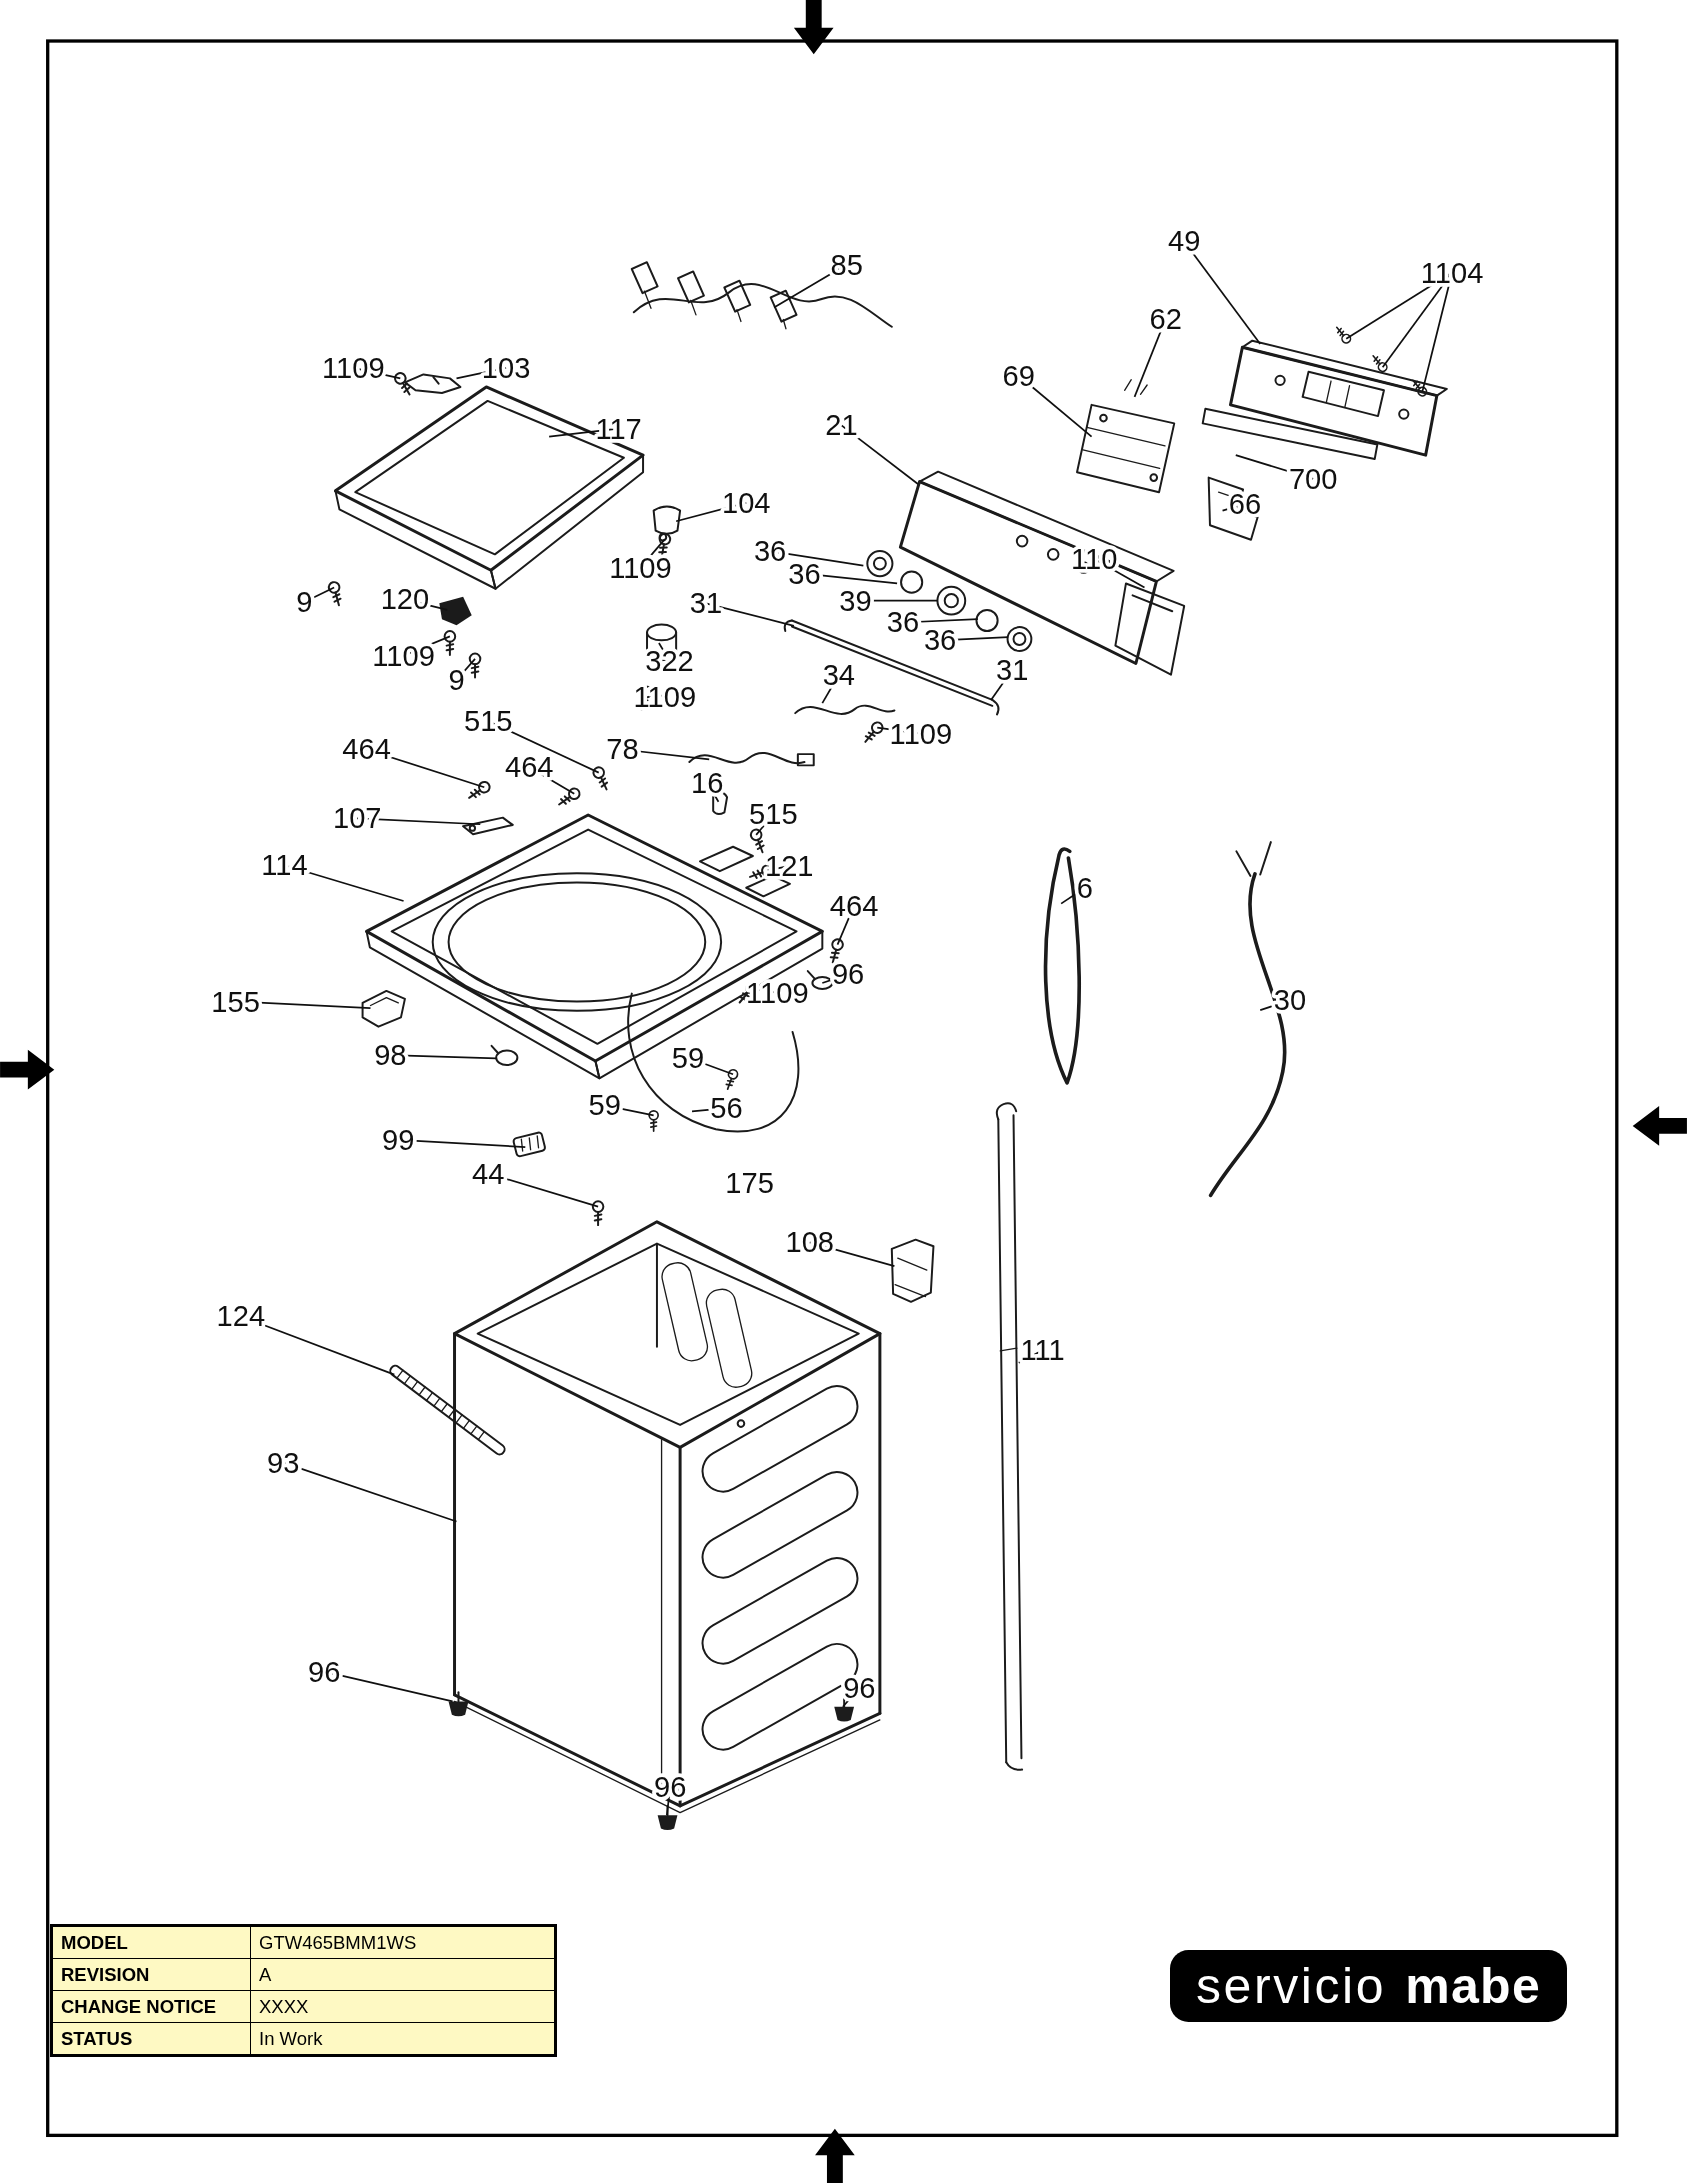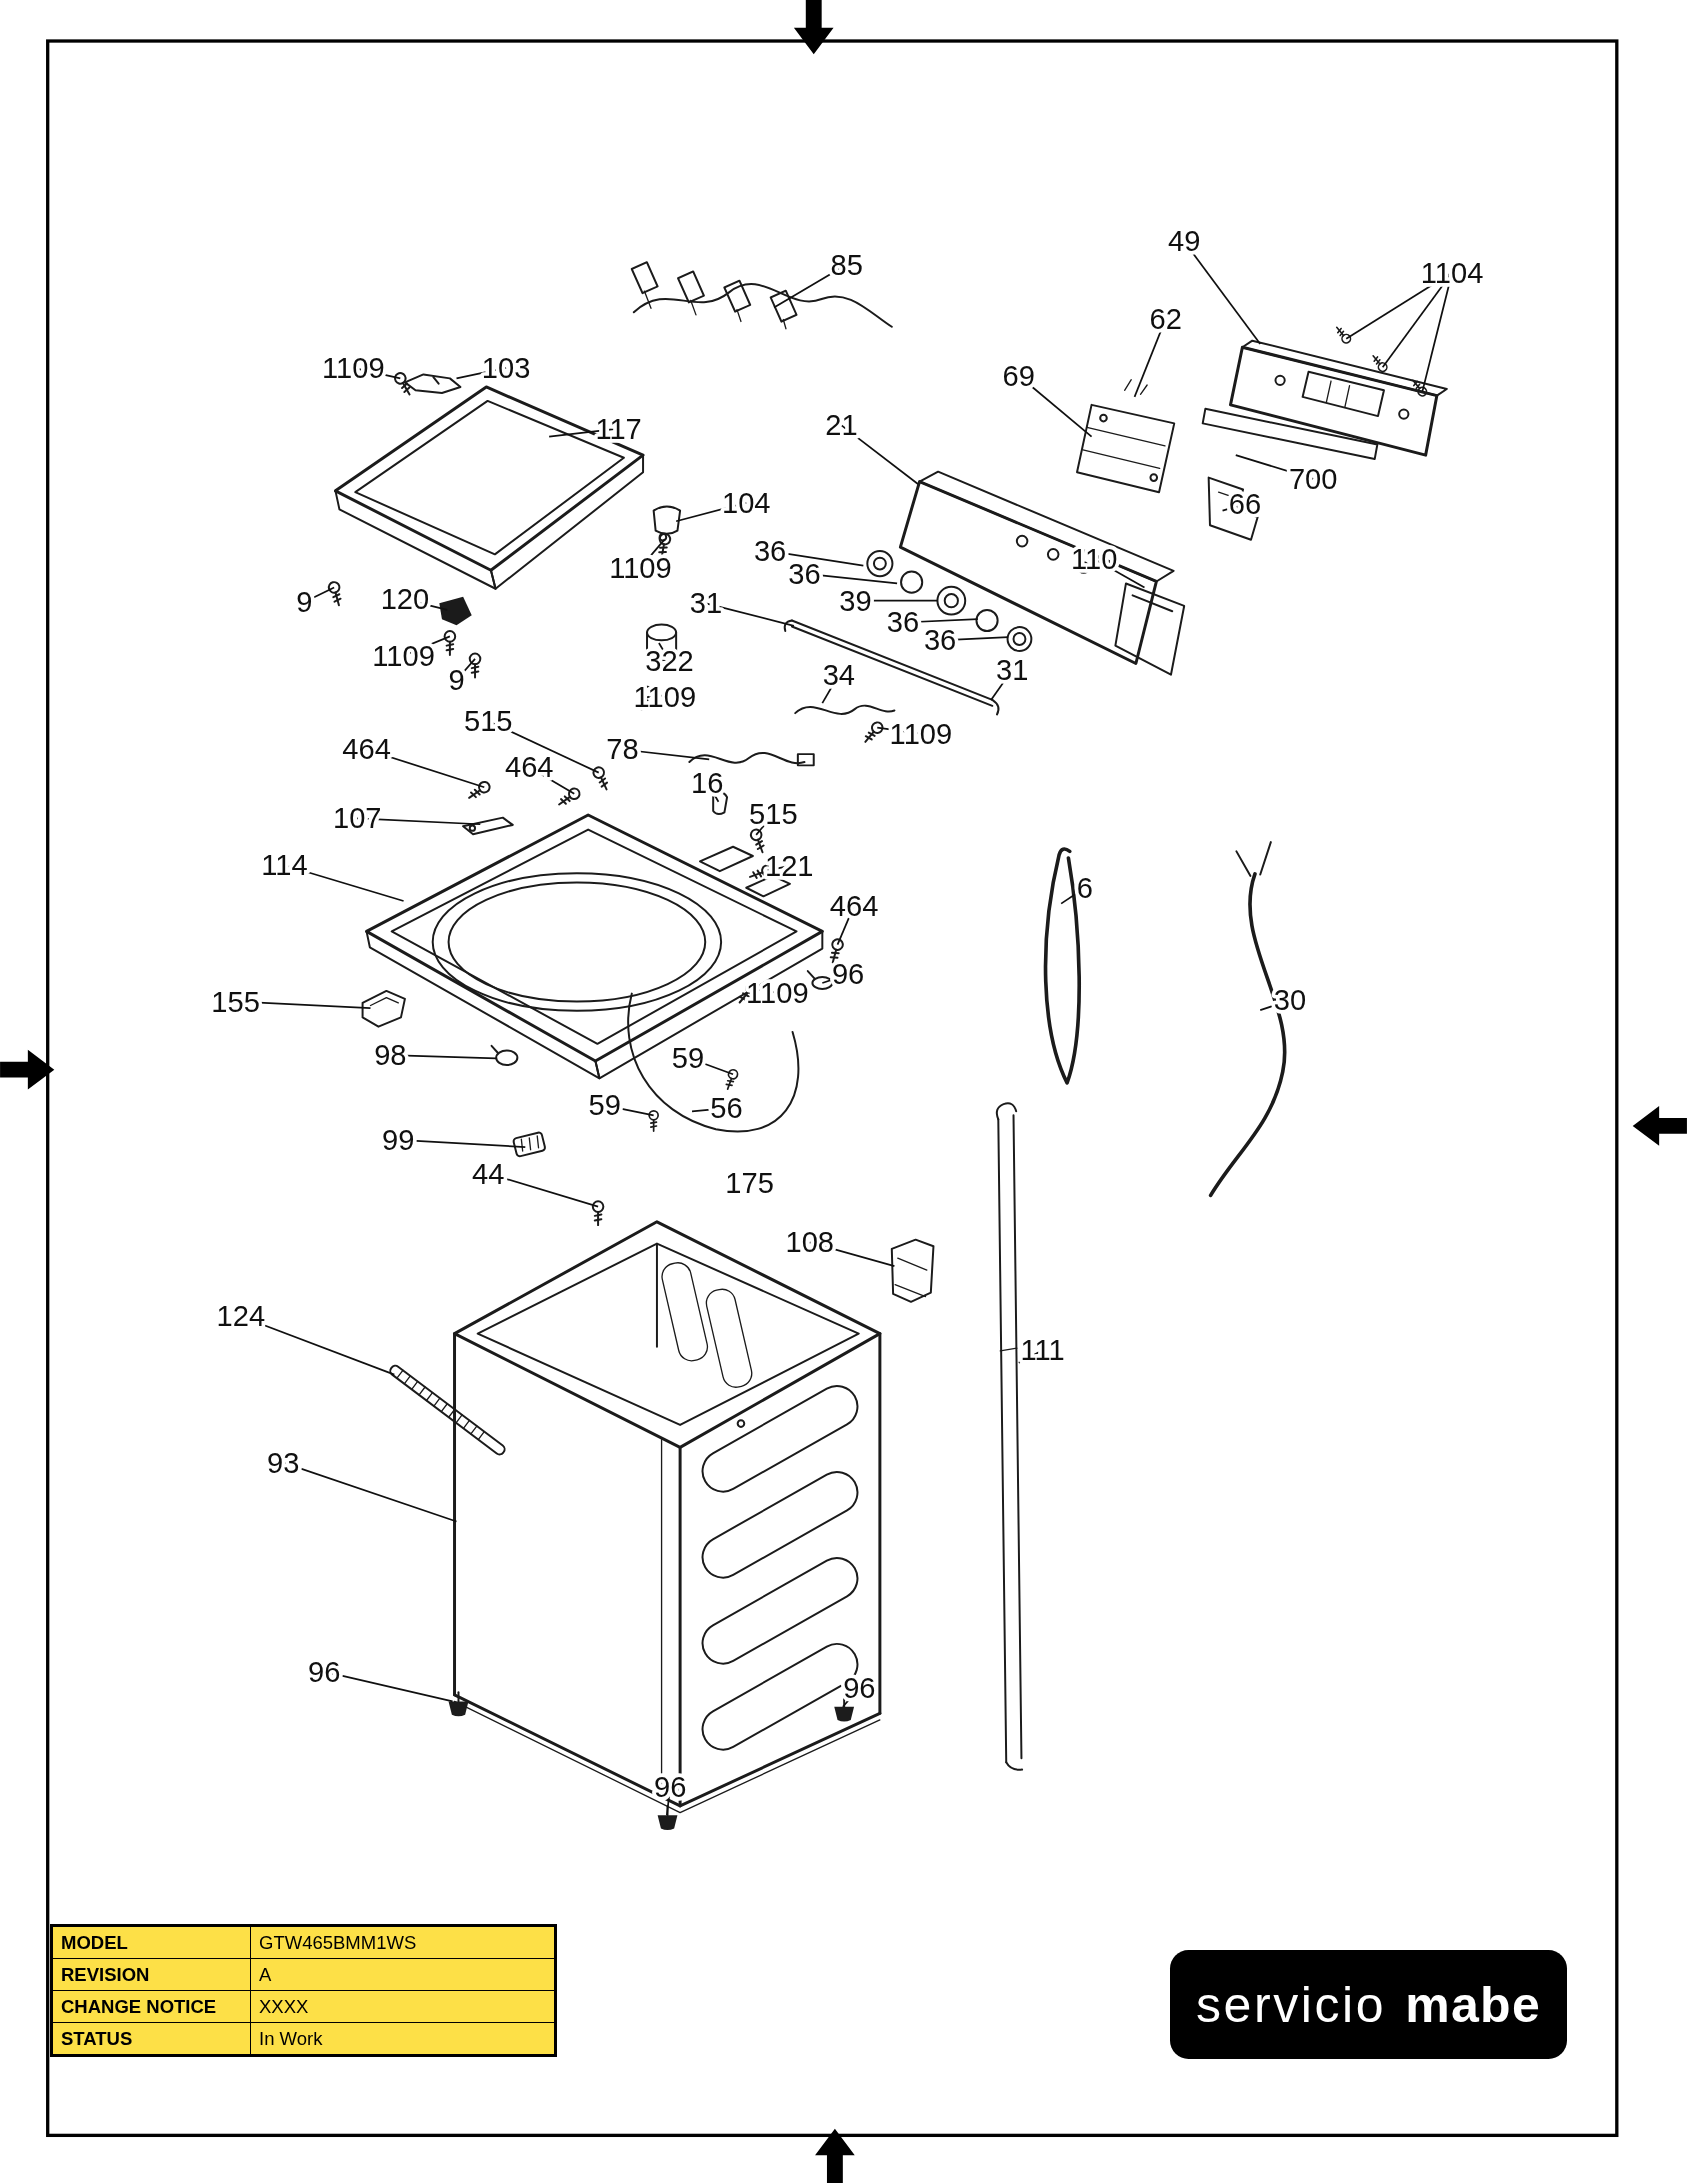--- a/index.html
+++ b/index.html
@@ -9,25 +9,25 @@
   .frame{fill:none;stroke:#000;stroke-width:5}
   .art-lines{stroke:#1b1b1b;fill:none;stroke-width:3;stroke-linecap:round;stroke-linejoin:round}
   .art-lines .thick{stroke-width:4.5}
   .art-lines .thin{stroke-width:2}
   .art-lines .tube{stroke-width:5.5}
   .fill-dark{fill:#1b1b1b;stroke:none}
   text.callout{font-family:"Liberation Sans",sans-serif;font-size:44px;fill:#101010;
     text-anchor:middle;dominant-baseline:central;paint-order:stroke;stroke:#fff;
     stroke-width:11px;stroke-linejoin:round}
   line.leader{stroke:#101010;stroke-width:2.6}
-  .titleblock{position:absolute;left:50px;top:1924px;width:507px;border:2px solid #000;background:#fde047}
+  .titleblock{position:absolute;left:50px;top:1924px;width:507px;border:2px solid #000;background:#fef9c3}
   table.tb{border-collapse:collapse;width:100%}
   .tb td{border:1.7px solid #000;height:32px;font-size:18.5px;padding:1.3px 8px;vertical-align:middle;color:#000;white-space:nowrap}
   .tb td.lbl{font-weight:bold;width:198px}
-  .logo{position:absolute;left:1170px;top:1950px;width:397px;height:109px;background:#000;
+  .logo{position:absolute;left:1170px;top:1950px;width:397px;height:72px;background:#000;
     border-radius:18.5px;display:flex;align-items:center;justify-content:center;color:#fff}
   .logo .light{font-weight:300;letter-spacing:2.6px;font-size:50px}
   .logo .bold{font-weight:bold;letter-spacing:1.3px;font-size:50px;margin-left:19px}
 </style>
 </head>
 <body>
 
 <div class="page">
 
 <svg class="art" viewBox="0 0 2550 3300" width="1687" height="2183" xmlns="http://www.w3.org/2000/svg">

